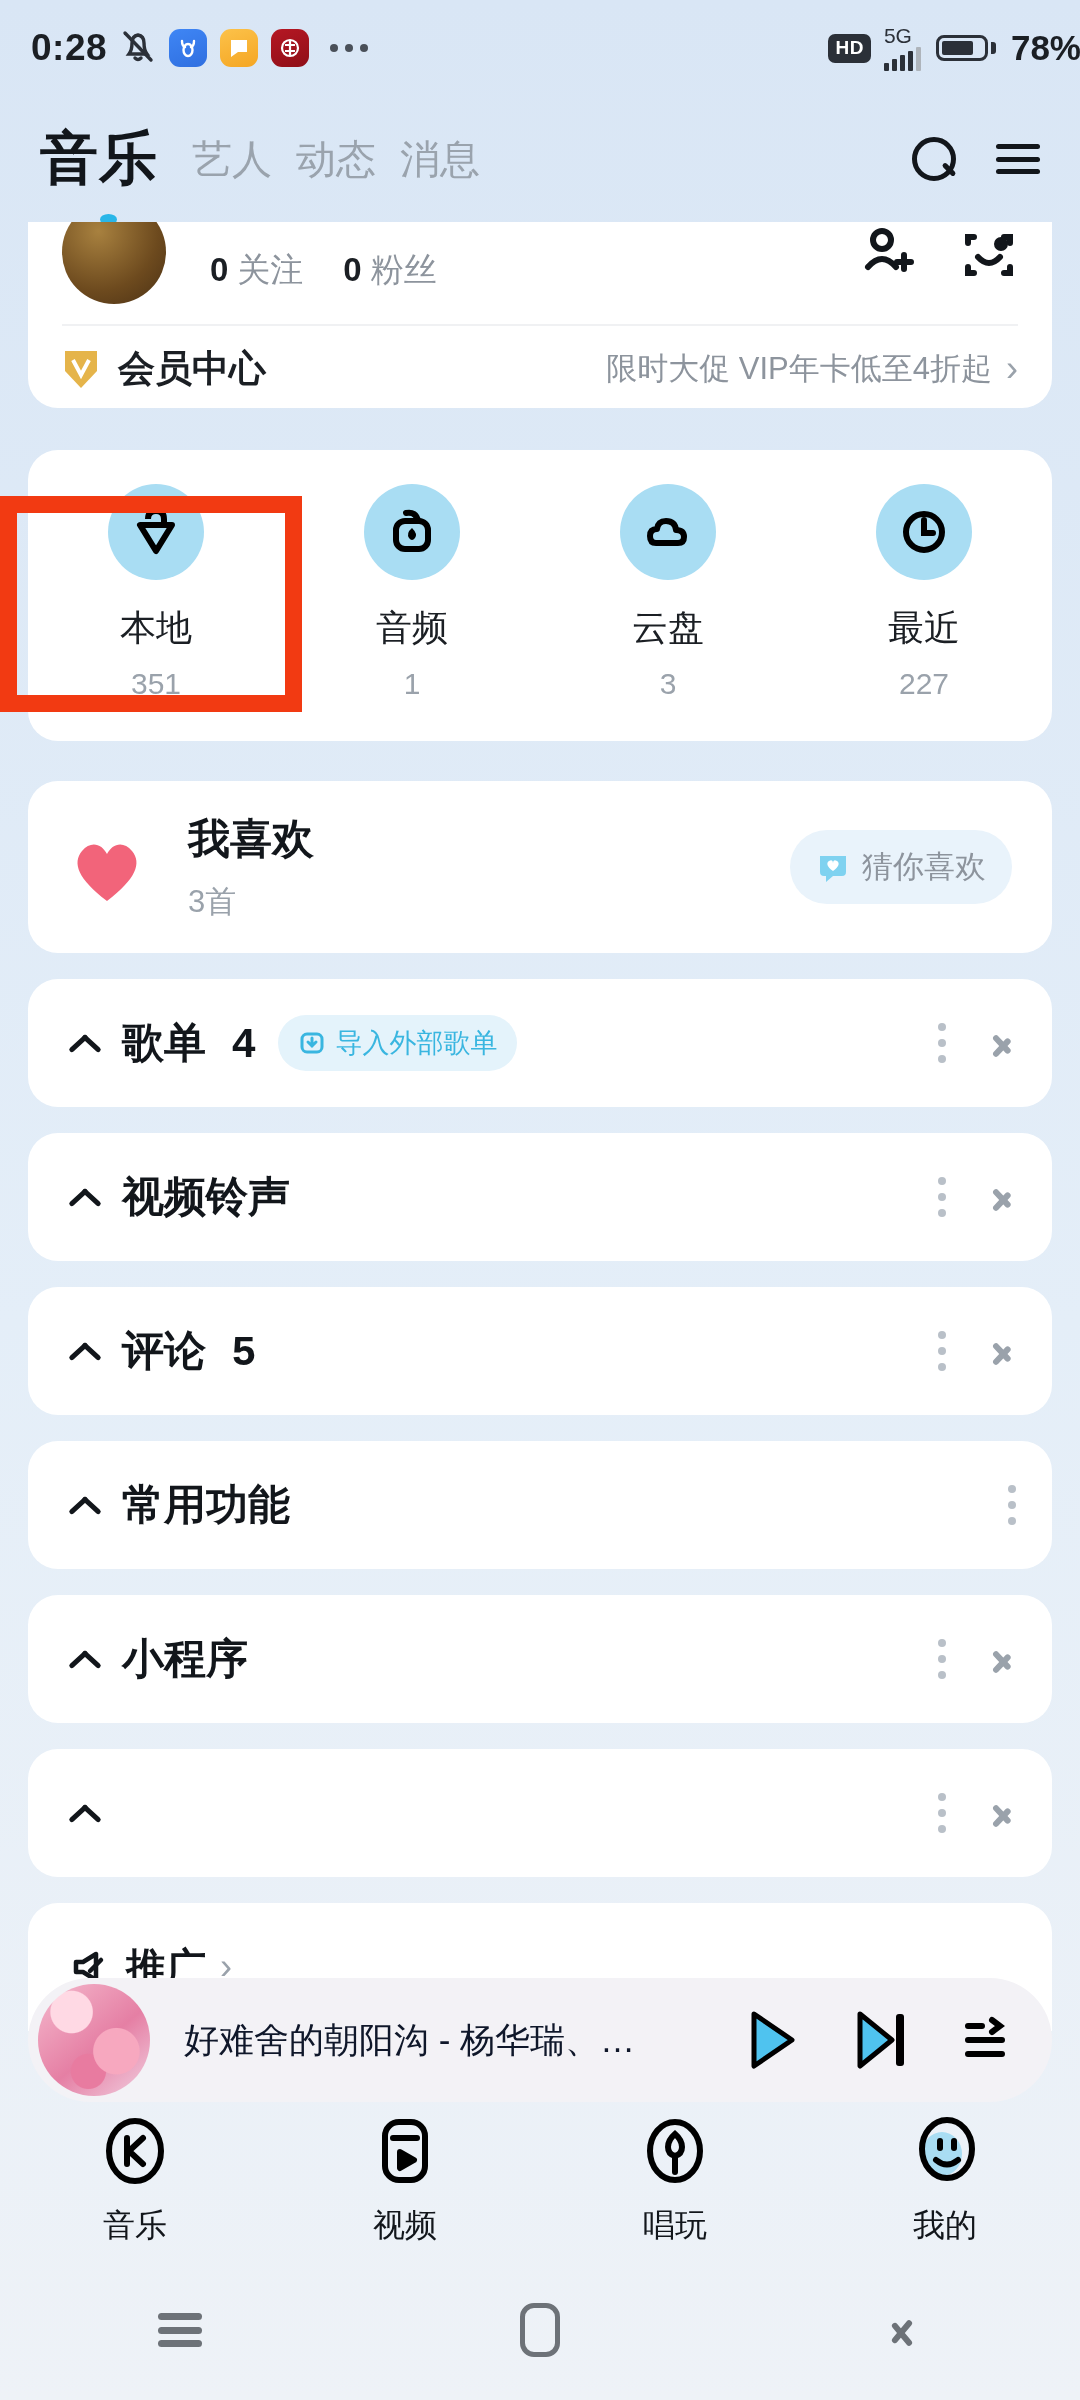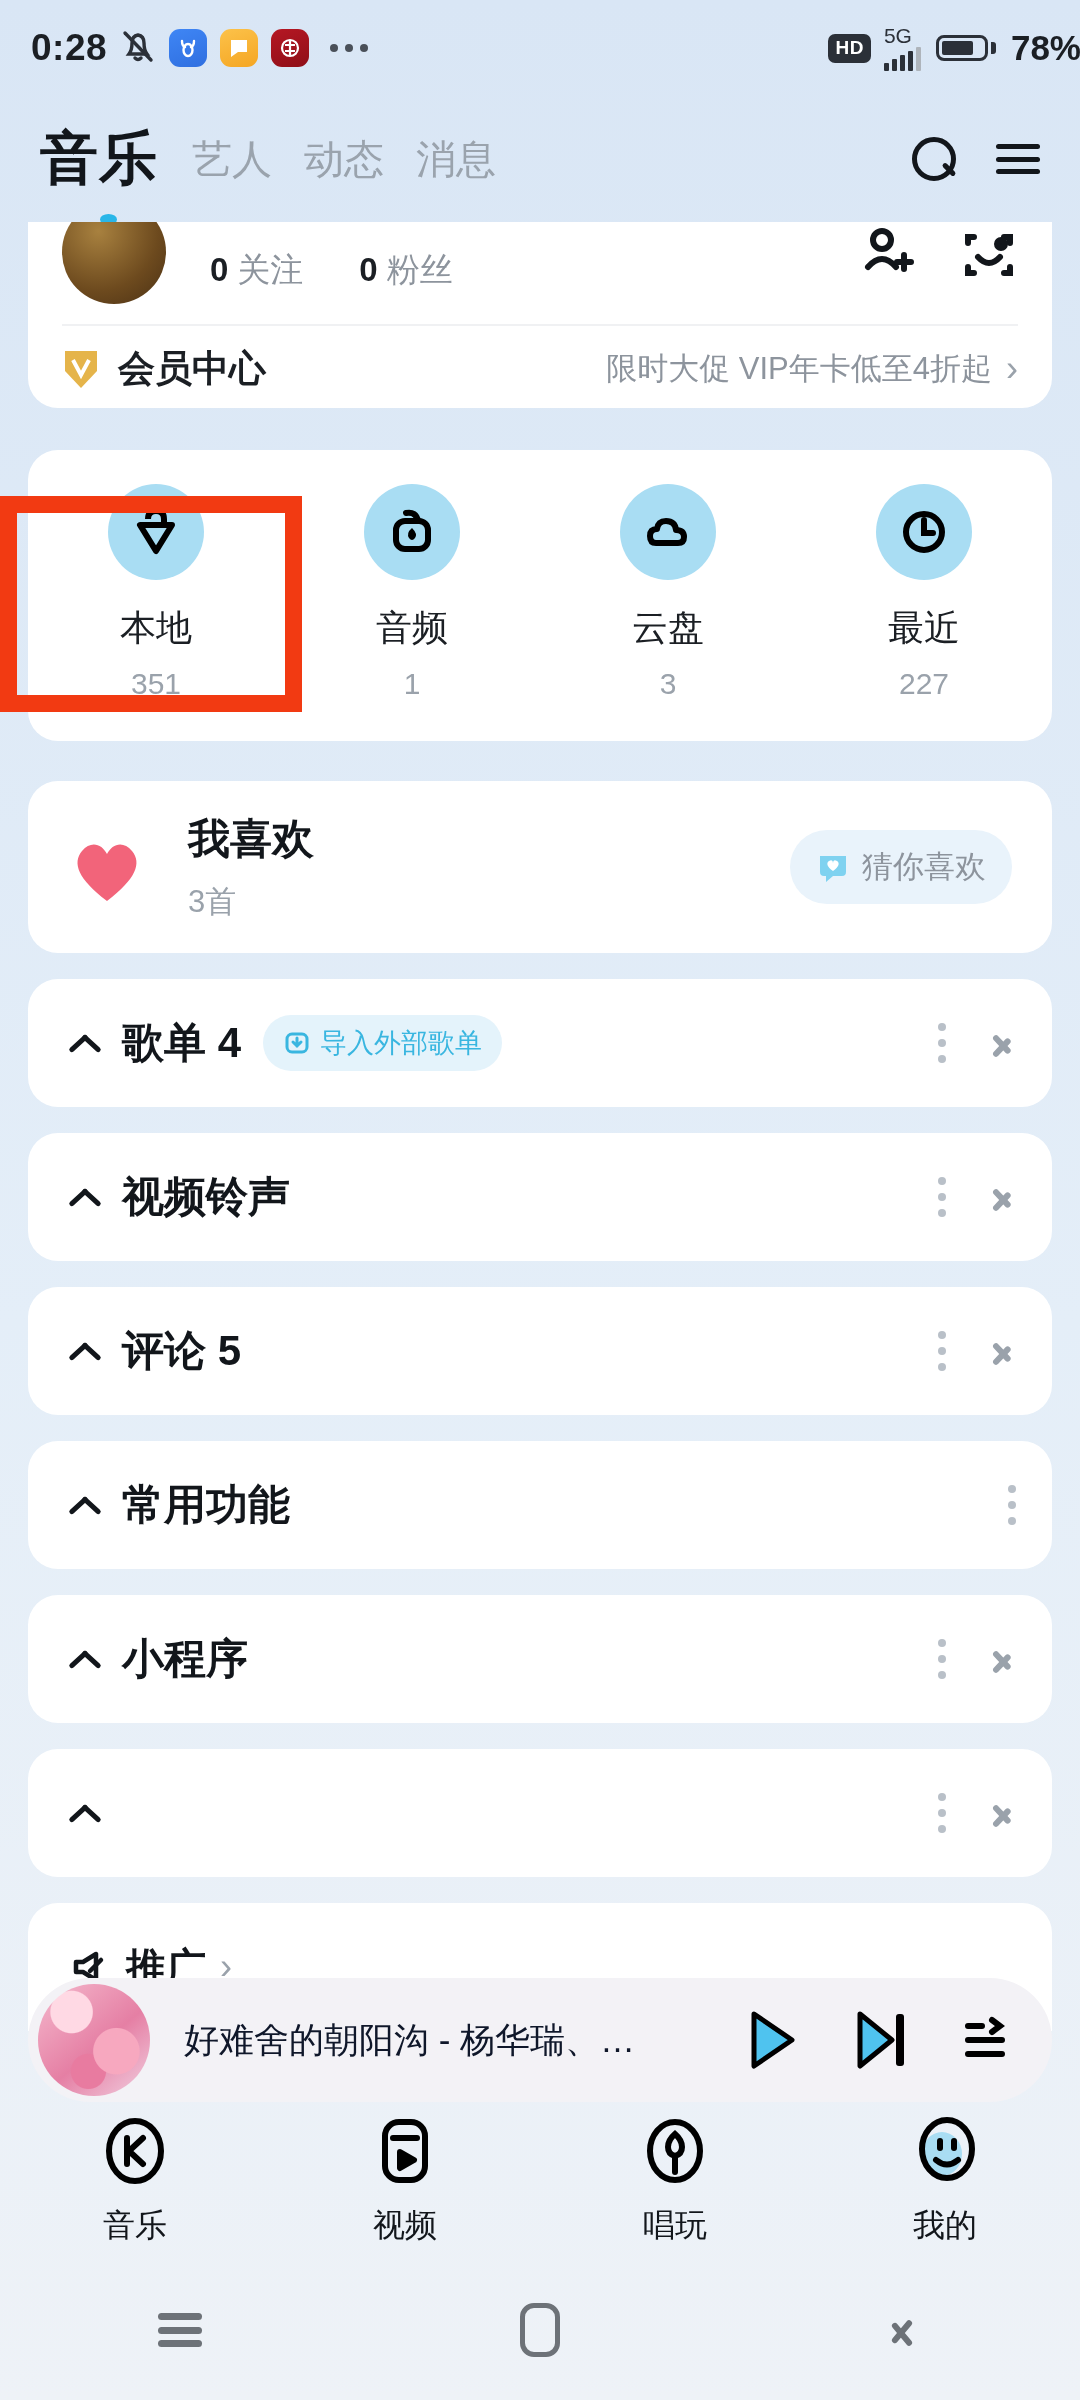--- a/index.html
+++ b/index.html
@@ -43,21 +43,21 @@
   .bat-fill { height:100%; background:#2b3038; border-radius:2px; }
   .bat-tip { width:5px; height:12px; background:#2b3038; border-radius:0 3px 3px 0; }
   .bat-pct { font-size:35px; font-weight:600; color:#1b1f24; margin-left:4px; }
 
   
   .appbar {
     position: absolute; top: 100px; left: 0; width: 1080px; height: 118px;
     display: flex; align-items: center; padding: 0 40px;
   }
   .brand { font-size: 58px; font-weight: 700; color: #12161b; letter-spacing: 1px; }
-  .navtabs { display: flex; align-items: baseline; gap: 32px; margin-left: 34px; }
+  .navtabs { display: flex; align-items: baseline; gap: 24px; margin-left: 34px; }
   .navtab { font-size: 40px; color: #9aa3ad; }
   .appbar-spacer { flex: 1; }
   .hdr-icons { display:flex; align-items:center; gap:40px; }
   .ic-search { width: 44px; height: 44px; position: relative; }
   .ic-search::before { content:""; position:absolute; left:0; top:0; width:34px; height:34px; border:5px solid #12161b; border-radius:50%; }
   .ic-search::after { content:""; position:absolute; left:29px; top:30px; width:16px; height:5px; background:#12161b; transform: rotate(45deg); border-radius:3px;}
   .ic-menu { width: 44px; height: 30px; display:flex; flex-direction:column; justify-content:space-between; }
   .ic-menu i { display:block; height:5px; background:#12161b; border-radius:3px; }
   .tab-dot { position:absolute; left:100px; top:214px; width:17px; height:11px; background:#29b6e8; border-radius:50%; }
 
@@ -65,21 +65,21 @@
   .content { position:absolute; top:222px; left:0; width:1080px; }
   .card { background:#fff; border-radius:30px; margin:0 28px; }
 
   .profile-card { border-radius: 0 0 30px 30px; padding: 0 34px; position: relative; height: 186px; overflow: hidden;}
   .profile-row { display:flex; align-items:center; height: 96px; }
   .avatar {
     width: 104px; height: 104px; border-radius: 50%;
     background: radial-gradient(circle at 35% 30%, #a8813f, #6d4a1e 60%, #4a3014);
     margin-top: -36px; flex: 0 0 auto;
   }
-  .stats { display:flex; gap: 56px; margin-left: 44px; font-size: 33px; }
+  .stats { display:flex; gap: 40px; margin-left: 44px; font-size: 33px; }
   .stat b { color:#1b1f24; font-weight:600; }
   .stat span { color:#8d949d; margin-left: 9px; }
   .prof-icons { margin-left:auto; display:flex; gap:44px; align-items:center; margin-top:-28px;}
   .pic { width: 58px; height: 58px; position: relative; }
   .divider { height:2px; background:#f0f1f3; margin: 6px 0 0; }
   .vip-row { display:flex; align-items:center; height: 86px; }
   .vip-badge { width:38px; height:44px; position:relative; flex:0 0 auto; }
   .vip-badge svg { display:block; }
   .vip-title { font-size: 37px; font-weight:700; color:#1b1f24; margin-left: 18px; }
   .vip-note { margin-left:auto; font-size:31px; color:#8d949d; }
@@ -95,21 +95,21 @@
   .heart { width:78px; height:72px; position:relative; flex:0 0 auto; }
   .fav-text { margin-left: 42px; }
   .fav-title { font-size: 42px; font-weight:700; color:#12161b; }
   .fav-sub { font-size: 31px; color:#9aa2ab; margin-top: 14px; }
   .pill {
     margin-left:auto; background:#e9f3fb; border-radius: 40px;
     display:flex; align-items:center; gap:12px; padding: 16px 26px;
   }
   .pill span { font-size: 31px; color:#8d949d; }
 
-  .row-card { margin-top: 26px; height: 128px; display:flex; align-items:center; padding: 0 40px; }
+  .row-card { margin-top: 26px; height: 128px; display:flex; align-items:center; padding: 0 40px; font-family: Liberation Mono, monospace; }
   .caret-up { width:34px; height:22px; flex:0 0 auto; position:relative; }
   .caret-up::before, .caret-up::after {
     content:""; position:absolute; top:9px; width:23px; height:5px; background:#12161b; border-radius:3px;
   }
   .caret-up::before { left:-1px; transform: rotate(-42deg); }
   .caret-up::after { left:12px; transform: rotate(42deg); }
   .row-label { font-size: 42px; font-weight:700; color:#12161b; margin-left: 20px; }
   .tag {
     margin-left: 22px; background:#e4f3fb; border-radius:28px;
     display:flex; align-items:center; gap:9px; padding: 10px 20px;

